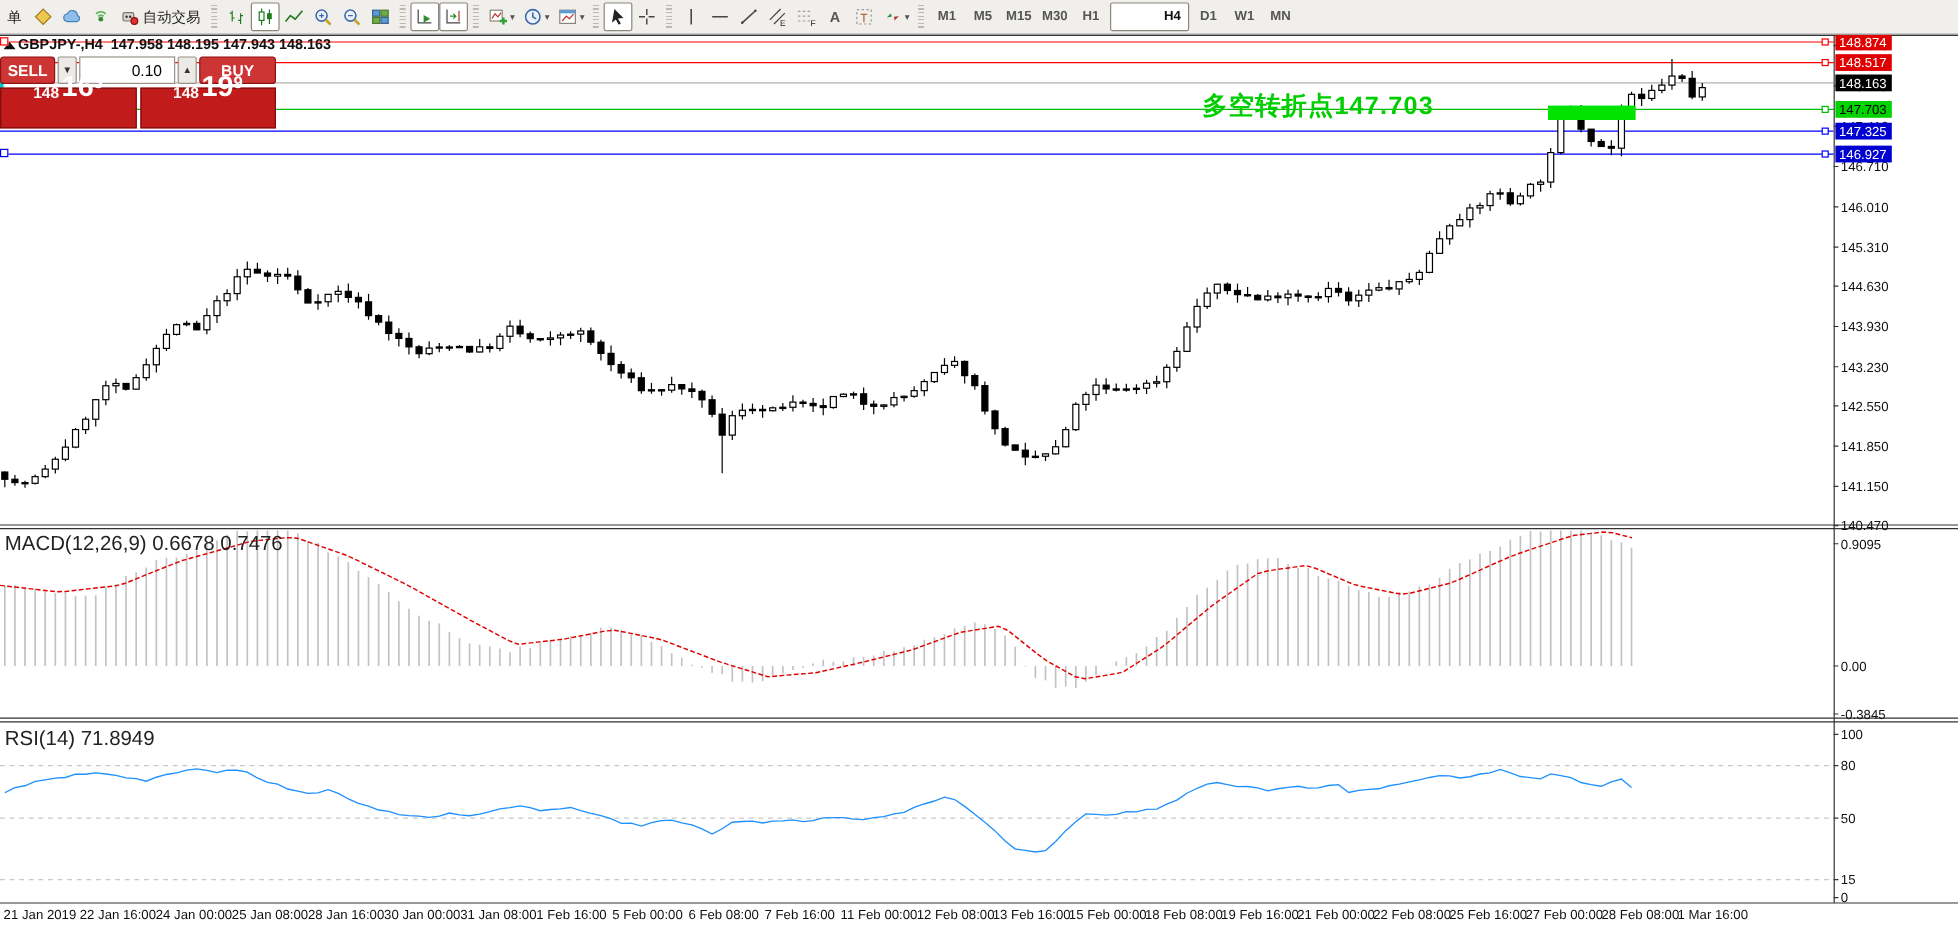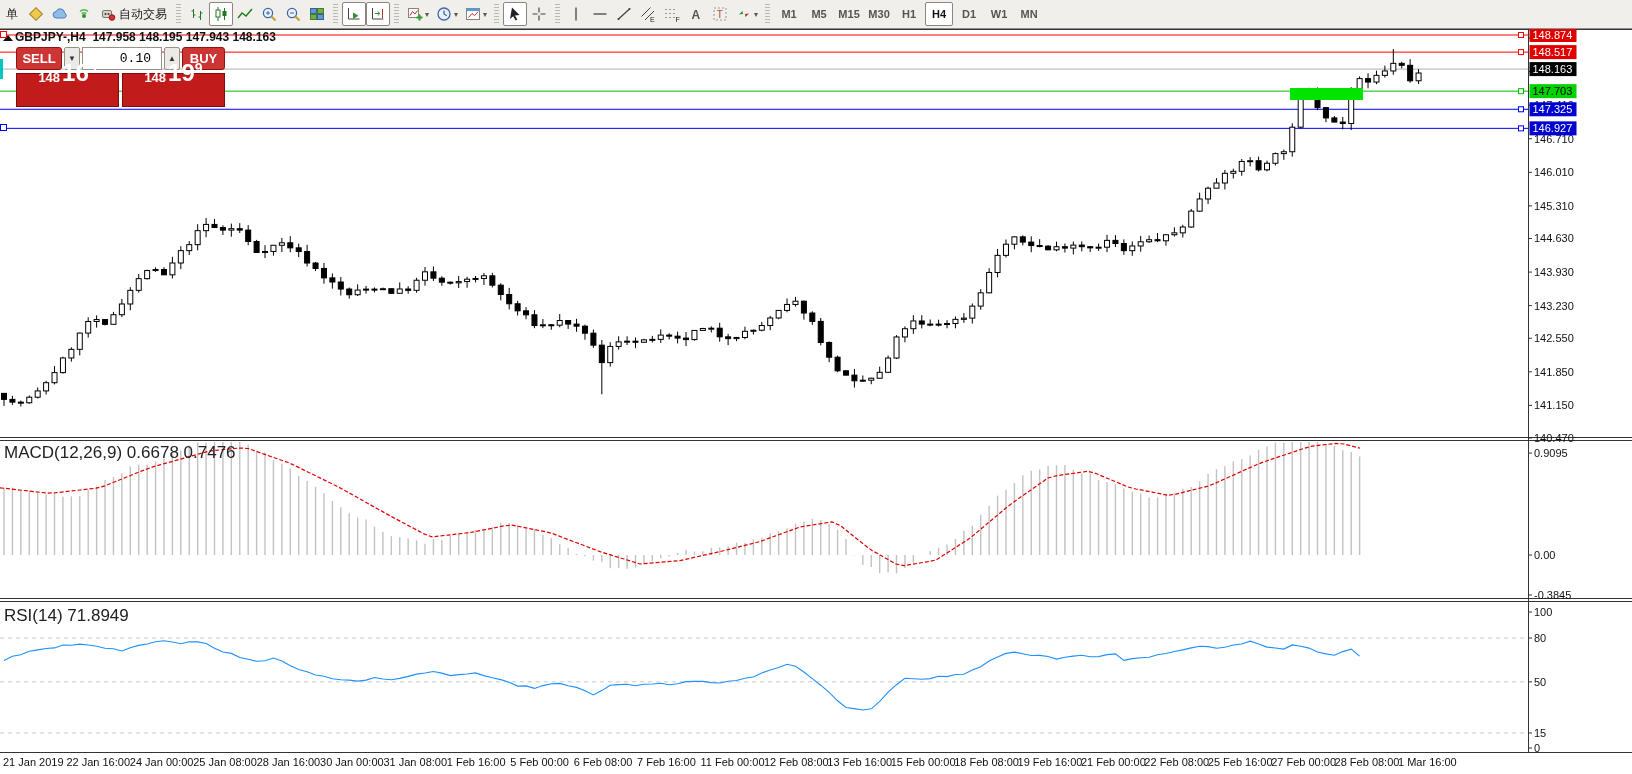--- a/index.html
+++ b/index.html
@@ -10,42 +10,42 @@
   .tb-grip{width:5px;height:20px;margin:0 4px;
            background:repeating-linear-gradient(to bottom,#bdb9b1 0 1px,transparent 1px 3px);}
   .tb-btn{height:24px;min-width:24px;padding:0 2px;display:flex;align-items:center;justify-content:center;
           border:1px solid transparent;border-radius:2px;cursor:default;color:#333;box-sizing:border-box;}
   .tb-btn.active{background:#ffffff;border:1px solid #8c877d;}
   .tb-btn svg{width:18px;height:18px;display:block;}
   .tb-btn .lbl{font-size:12px;color:#222;white-space:nowrap;padding:0 2px;}
   .tb-btn .dd{font-size:8px;color:#555;margin-left:1px;}
   .tb-tf{height:22px;min-width:26px;display:flex;align-items:center;justify-content:center;
          font-size:11px;color:#555;border:1px solid transparent;border-radius:2px;margin:0 1px;font-weight:bold;}
-  .tb-tf.active{background:#fff;border:1px solid #8c877d;color:#111;font-weight:bold;}
+  .tb-tf.active{background:#fff;border:1px solid #8c877d;color:#111;font-weight:bold;padding-left:38px;}
   .tb-right{position:absolute;right:52px;top:2px;display:flex;gap:8px;}
   
   #chart-svg{position:absolute;left:0;top:0;z-index:1;}
   .overlay{position:absolute;z-index:2;}
   .symbol-header{left:15px;top:30px;font-size:12px;font-weight:bold;color:#111;white-space:nowrap;}
   .collapse-tri{left:3px;top:35px;width:0;height:0;border-left:5px solid transparent;
                 border-right:5px solid transparent;border-bottom:6px solid #111;}
   .cyan-tab{left:0;top:59px;width:3px;height:20px;background:#00c5c5;}
   .annotation{top:74px;left:1002px;font-size:21px;font-weight:bold;letter-spacing:1px;white-space:nowrap;}
   .pane-label{left:4px;font-size:17px;color:#222;white-space:nowrap;}
   
-  .trade-panel{left:16px;top:47px;width:209px;z-index:3;}
+  .trade-panel{left:0;top:47px;width:230px;z-index:3;}
   .tp-row1{display:flex;gap:2px;height:23px;}
   .tp-btn{background:#cd3434;border:1px solid #8e1313;border-radius:3px;color:#fff;font-size:13px;
           font-weight:bold;display:flex;align-items:center;justify-content:center;font-family:inherit;}
   .tp-sell{width:46px;}
   .tp-buy{flex:1;}
   .tp-step{width:16px;background:#eceae6;border:1px solid #979288;border-radius:2px;font-size:8px;
            color:#333;display:flex;align-items:center;justify-content:center;font-family:inherit;}
   .tp-vol{width:66px;border:1px solid #979288;font-size:13px;text-align:right;padding:0 10px 0 2px;
-          font-family:Liberation Mono, monospace;box-sizing:content-box;}
+          font-family:Liberation Sans, sans-serif;box-sizing:content-box;}
   .tp-row2{display:flex;gap:3px;margin-top:3px;height:34px;}
   .tp-price{flex:1;background:#c21b1b;border:1px solid #7e0e0e;color:#fff;display:flex;
             align-items:flex-end;justify-content:center;padding-bottom:18px;}
   .tp-pre{font-size:13px;font-weight:bold;margin-right:2px;margin-bottom:3px;}
   .tp-big{font-size:24px;font-weight:bold;line-height:30px;}
   .tp-sup{font-size:14px;font-weight:bold;position:relative;top:-12px;}
   
   .edge-handle{position:absolute;width:7px;height:7px;box-sizing:border-box;background:#fff;z-index:2;}
   svg text{font-family:"Liberation Sans",sans-serif;}
 </style>
@@ -893,20 +893,21 @@
         <span class="tp-sup">3</span>
       </div>
       <div class="tp-price">
         <span class="tp-pre">148</span>
         <span class="tp-big">19</span>
         <span class="tp-sup">9</span>
       </div>
     </div>
   </div>
 
+  <div class="overlay annotation" id="annotation" style="color: rgb(0, 206, 0);">多空转折点147.703</div>
 
   <div class="overlay pane-label" style="top:443px;">
     <span>MACD(12,26,9)</span>
     <span>0.6678</span>
     <span>0.7476</span>
   </div>
   <div class="overlay pane-label" style="top:606px;">
     <span>RSI(14)</span>
     <span>71.8949</span>
   </div>

